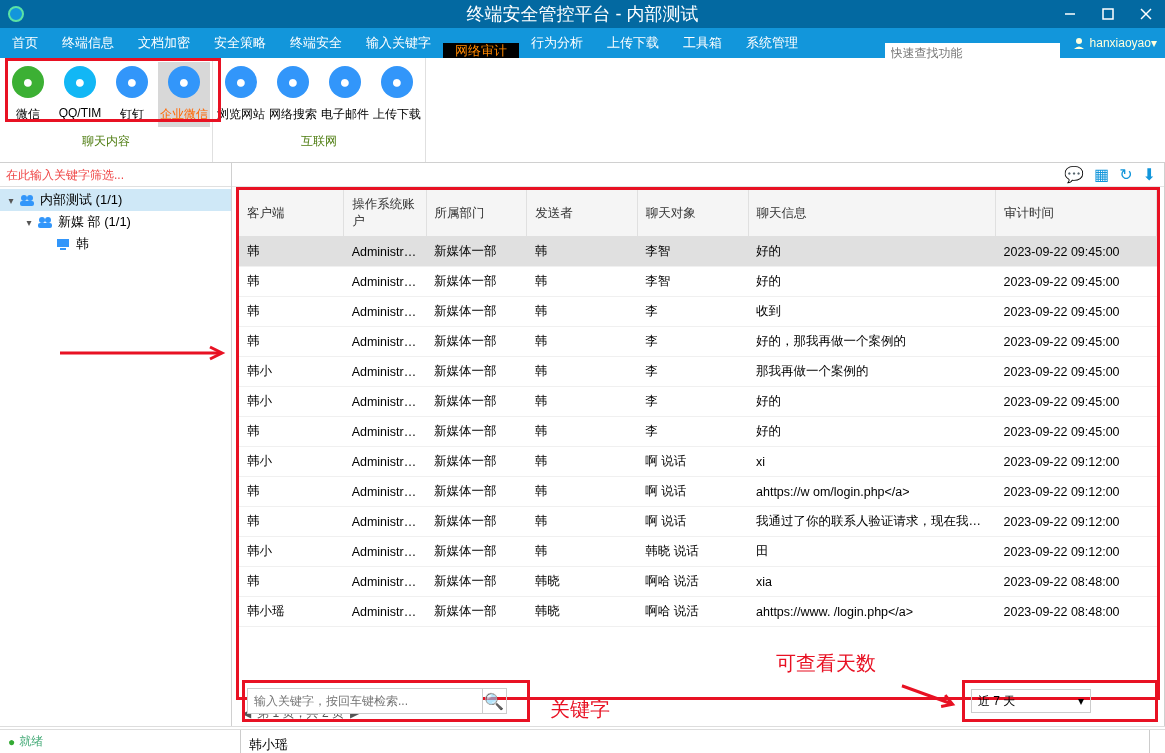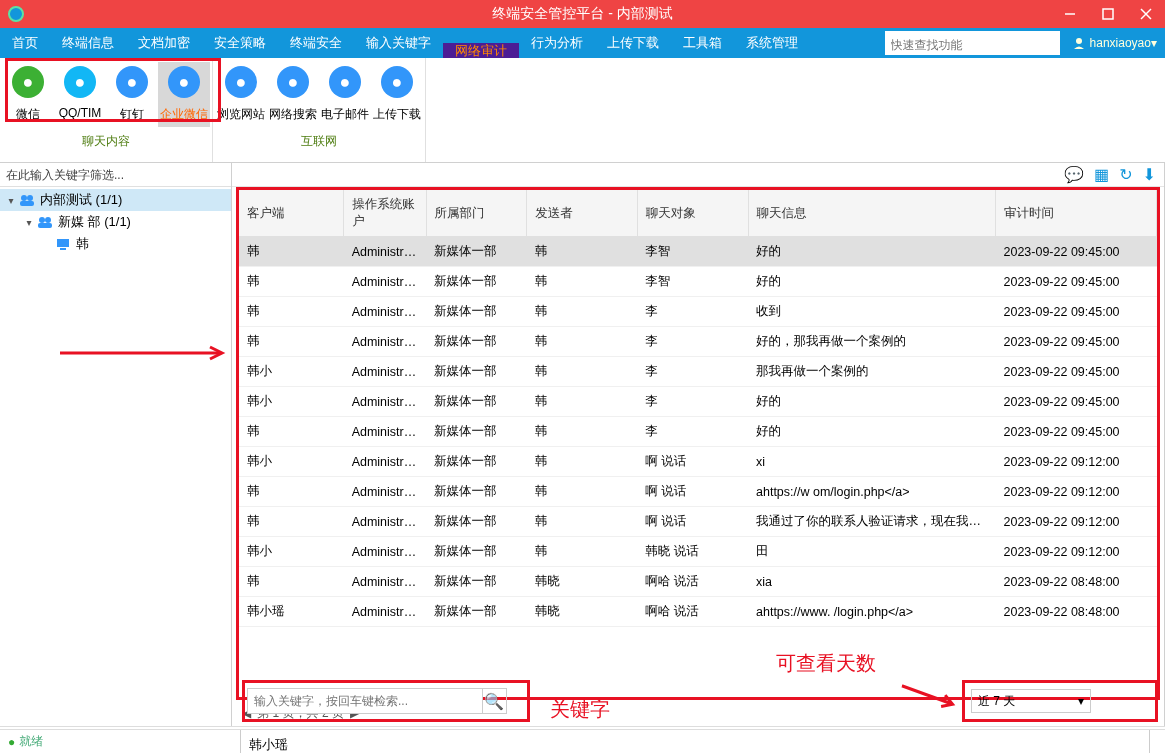--- a/index.html
+++ b/index.html
@@ -1,42 +1,42 @@
 <!DOCTYPE html>
 <html><head>
 <meta charset="utf-8">
 <style>
 * { box-sizing: border-box; margin: 0; padding: 0; font-family: "Microsoft YaHei", sans-serif; }
 body { background: #fff; width: 1165px; height: 753px; overflow: hidden; position: relative; }
 
-.titlebar { height: 28px; background: #ef4444; display: flex; align-items: center; position: relative; color: #fff; font-size: 14px; }
+.titlebar { height: 28px; background: #0369a1; display: flex; align-items: center; position: relative; color: #fff; font-size: 18px; }
 .titlebar .logo { width: 16px; height: 16px; background: #1296db; border: 2px solid #5be2a5; border-radius: 50%; margin: 0 8px; position: relative; }
 .titlebar .title { position: absolute; left: 50%; transform: translateX(-50%); }
 .titlebar .winbtns { position: absolute; right: 0; display: flex; }
 .titlebar .winbtn { width: 38px; height: 28px; display: flex; align-items: center; justify-content: center; }
 
 .menubar { height: 30px; background: #1296db; display: flex; align-items: stretch; color: #fff; font-size: 13px; }
 .menubar .menu-item { padding: 0 12px; display: flex; align-items: center; cursor: pointer; }
-.menubar .menu-item.active { background: #4c1d95; color: #ff8800; margin-top: 15px; }
+.menubar .menu-item.active { background: #000000; color: #ff8800; margin-top: 15px; }
 .menubar .spacer { flex: 1; }
-.menubar .search-box { width: 175px; margin: 3px 4px; background: #fff; display: flex; align-items: flex-end; }
+.menubar .search-box { width: 175px; margin: 15px 4px; background: #fff; display: flex; align-items: flex-start; }
 .menubar .search-box input { border: none; outline: none; font-size: 12px; padding: 3px 6px; width: 100%; color: #888; }
 .menubar .user { padding: 0 8px; color: #ffd; font-size: 12px; display: flex; align-items: center; }
 
 .ribbon { height: 105px; background: #fff; display: flex; border-bottom: 1px solid #d0d0d0; }
 .ribbon-group { display: flex; flex-direction: column; align-items: center; border-right: 1px solid #e0e0e0; padding: 4px 2px 2px 2px; }
 .ribbon-items { display: flex; }
 .ribbon-btn { width: 52px; display: flex; flex-direction: column; align-items: center; padding: 4px 0; cursor: pointer; font-size: 12px; }
 .ribbon-btn.active { background: #d8d8d8; color: #ff6600; }
 .ribbon-btn .icon { width: 32px; height: 32px; border-radius: 50%; margin-bottom: 8px; display: flex; align-items: center; justify-content: center; color: #fff; font-size: 18px; }
 .ribbon-group .group-label { font-size: 12px; color: #4d7c0f; margin-top: 6px; }
 
 .main-area { display: flex; height: 564px; border-bottom: 1px solid #ddd; }
 .sidebar { width: 232px; border-right: 1px solid #d0d0d0; display: flex; flex-direction: column; }
-.sidebar .filter { height: 24px; border-bottom: 1px solid #e0e0e0; font-size: 12px; color: #404040; padding: 4px 6px; }
+.sidebar .filter { height: 24px; border-bottom: 1px solid #e0e0e0; font-size: 12px; color: #ef4444; padding: 4px 6px; }
 .tree { font-size: 13px; padding: 2px 0; }
 .tree-item { display: flex; align-items: center; padding: 2px 4px; }
 .tree-item.sel { background: #cfe8f7; }
 .tree-toggle { width: 14px; text-align: center; font-size: 10px; color: #555; }
 .tree-icon { width: 18px; height: 14px; display: inline-flex; align-items: center; justify-content: center; margin-right: 4px; }
 
 .content { flex: 1; display: flex; flex-direction: column; border-right: 1px solid #d0d0d0; }
 .breadcrumb { height: 24px; font-size: 12px; color: #888; padding: 4px 8px; border-bottom: 1px solid #e5e5e5; display: flex; align-items: center; }
 .breadcrumb .tbicons { margin-left: auto; display: flex; gap: 10px; color: #1296db; font-size: 16px; }
 .red-box-table { border: 3px solid #e81123; margin: 0 4px 0 4px; flex: 1; overflow: hidden; position: relative; }

